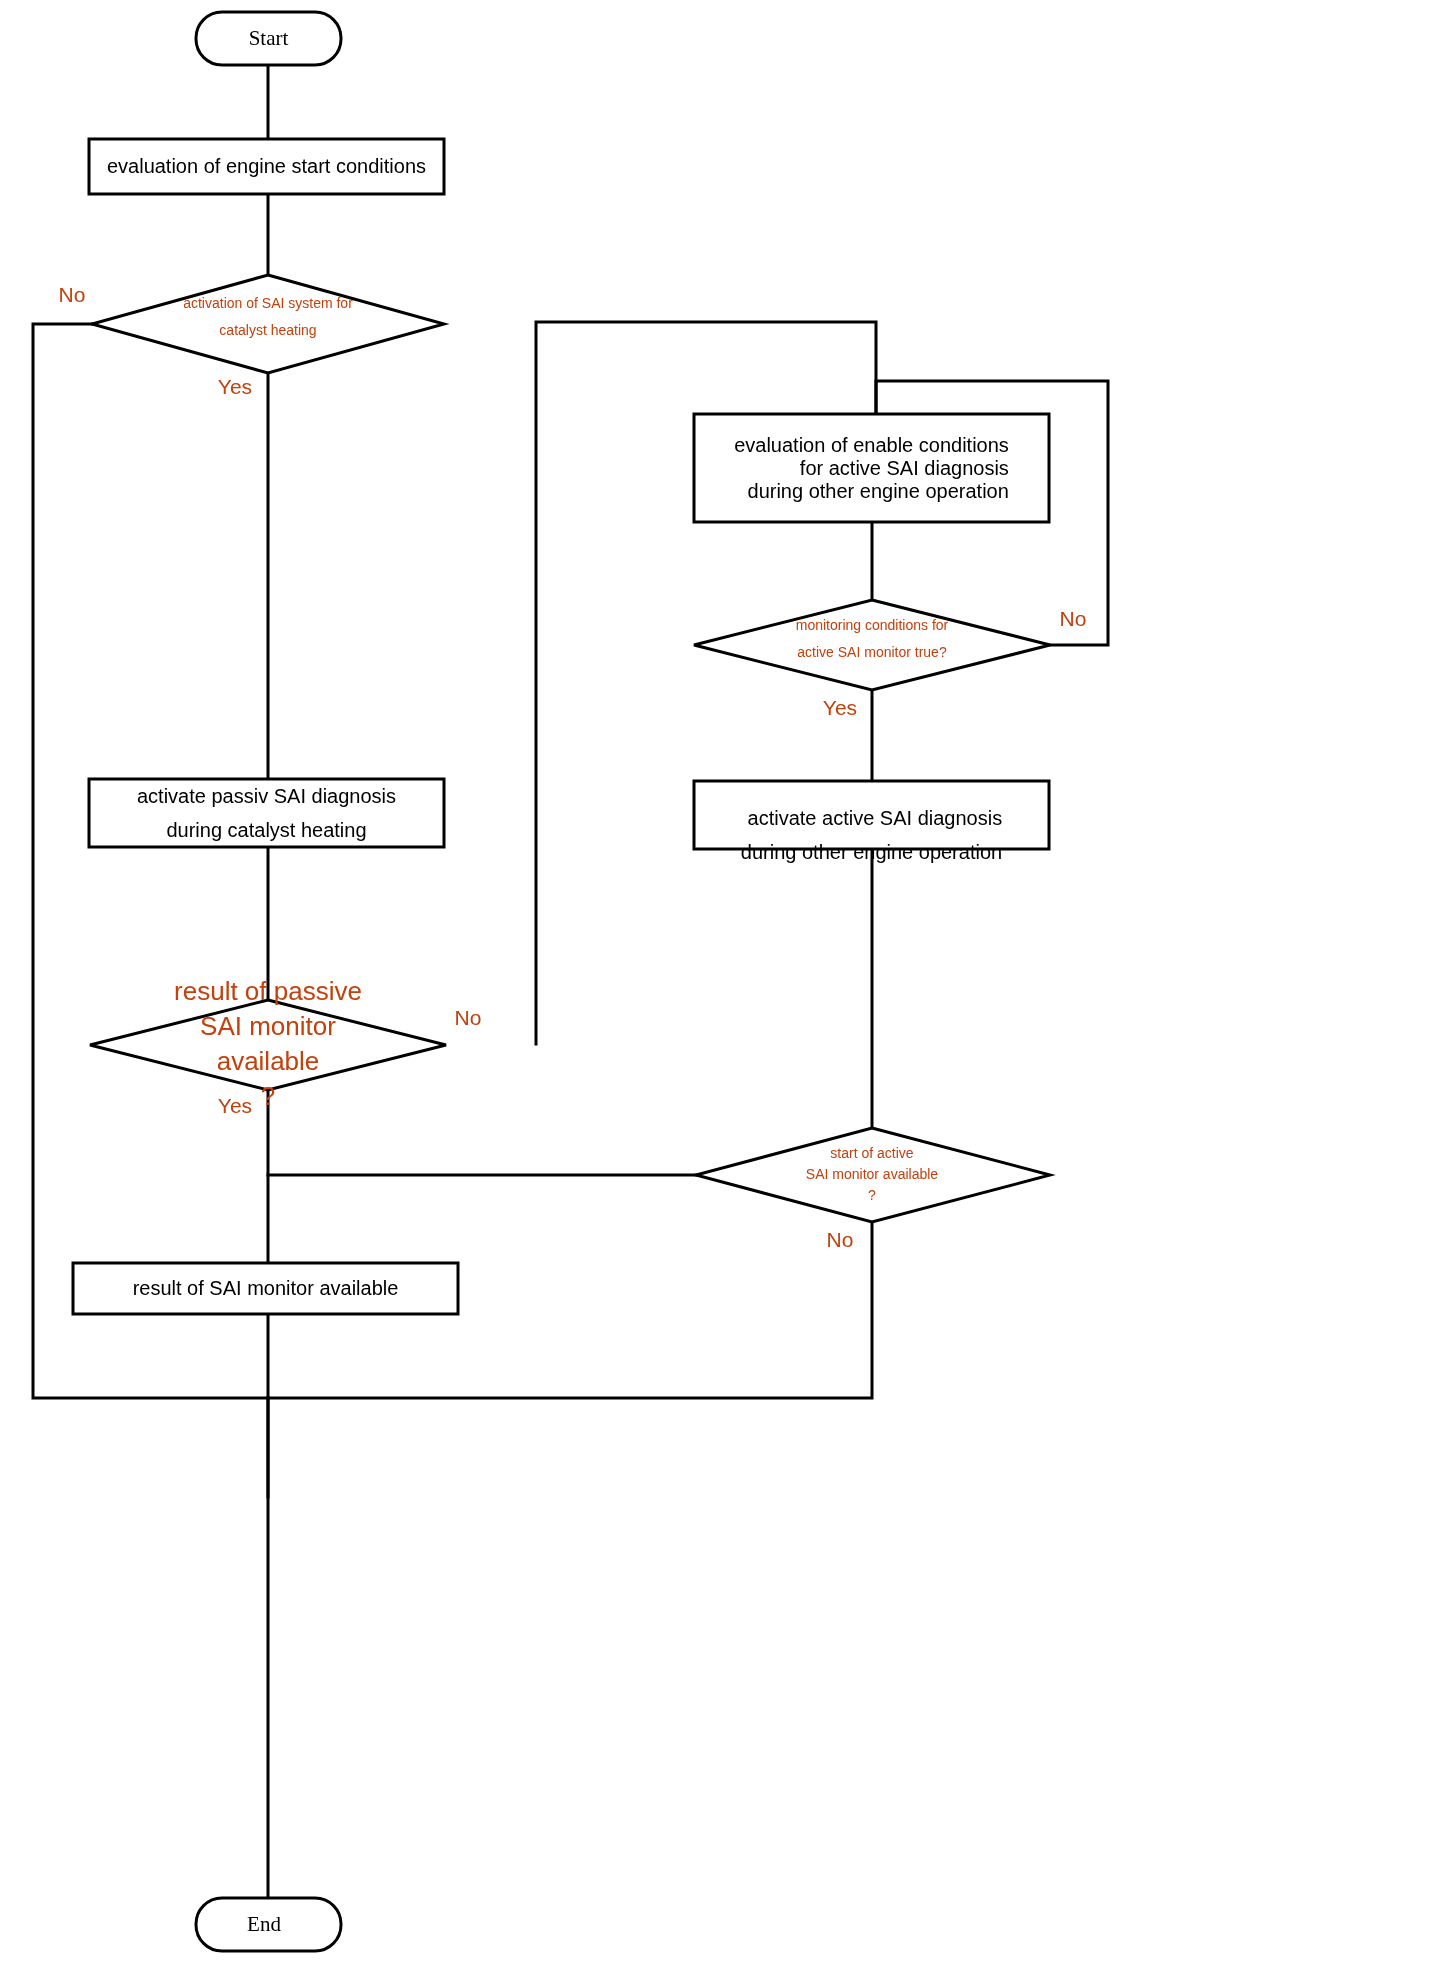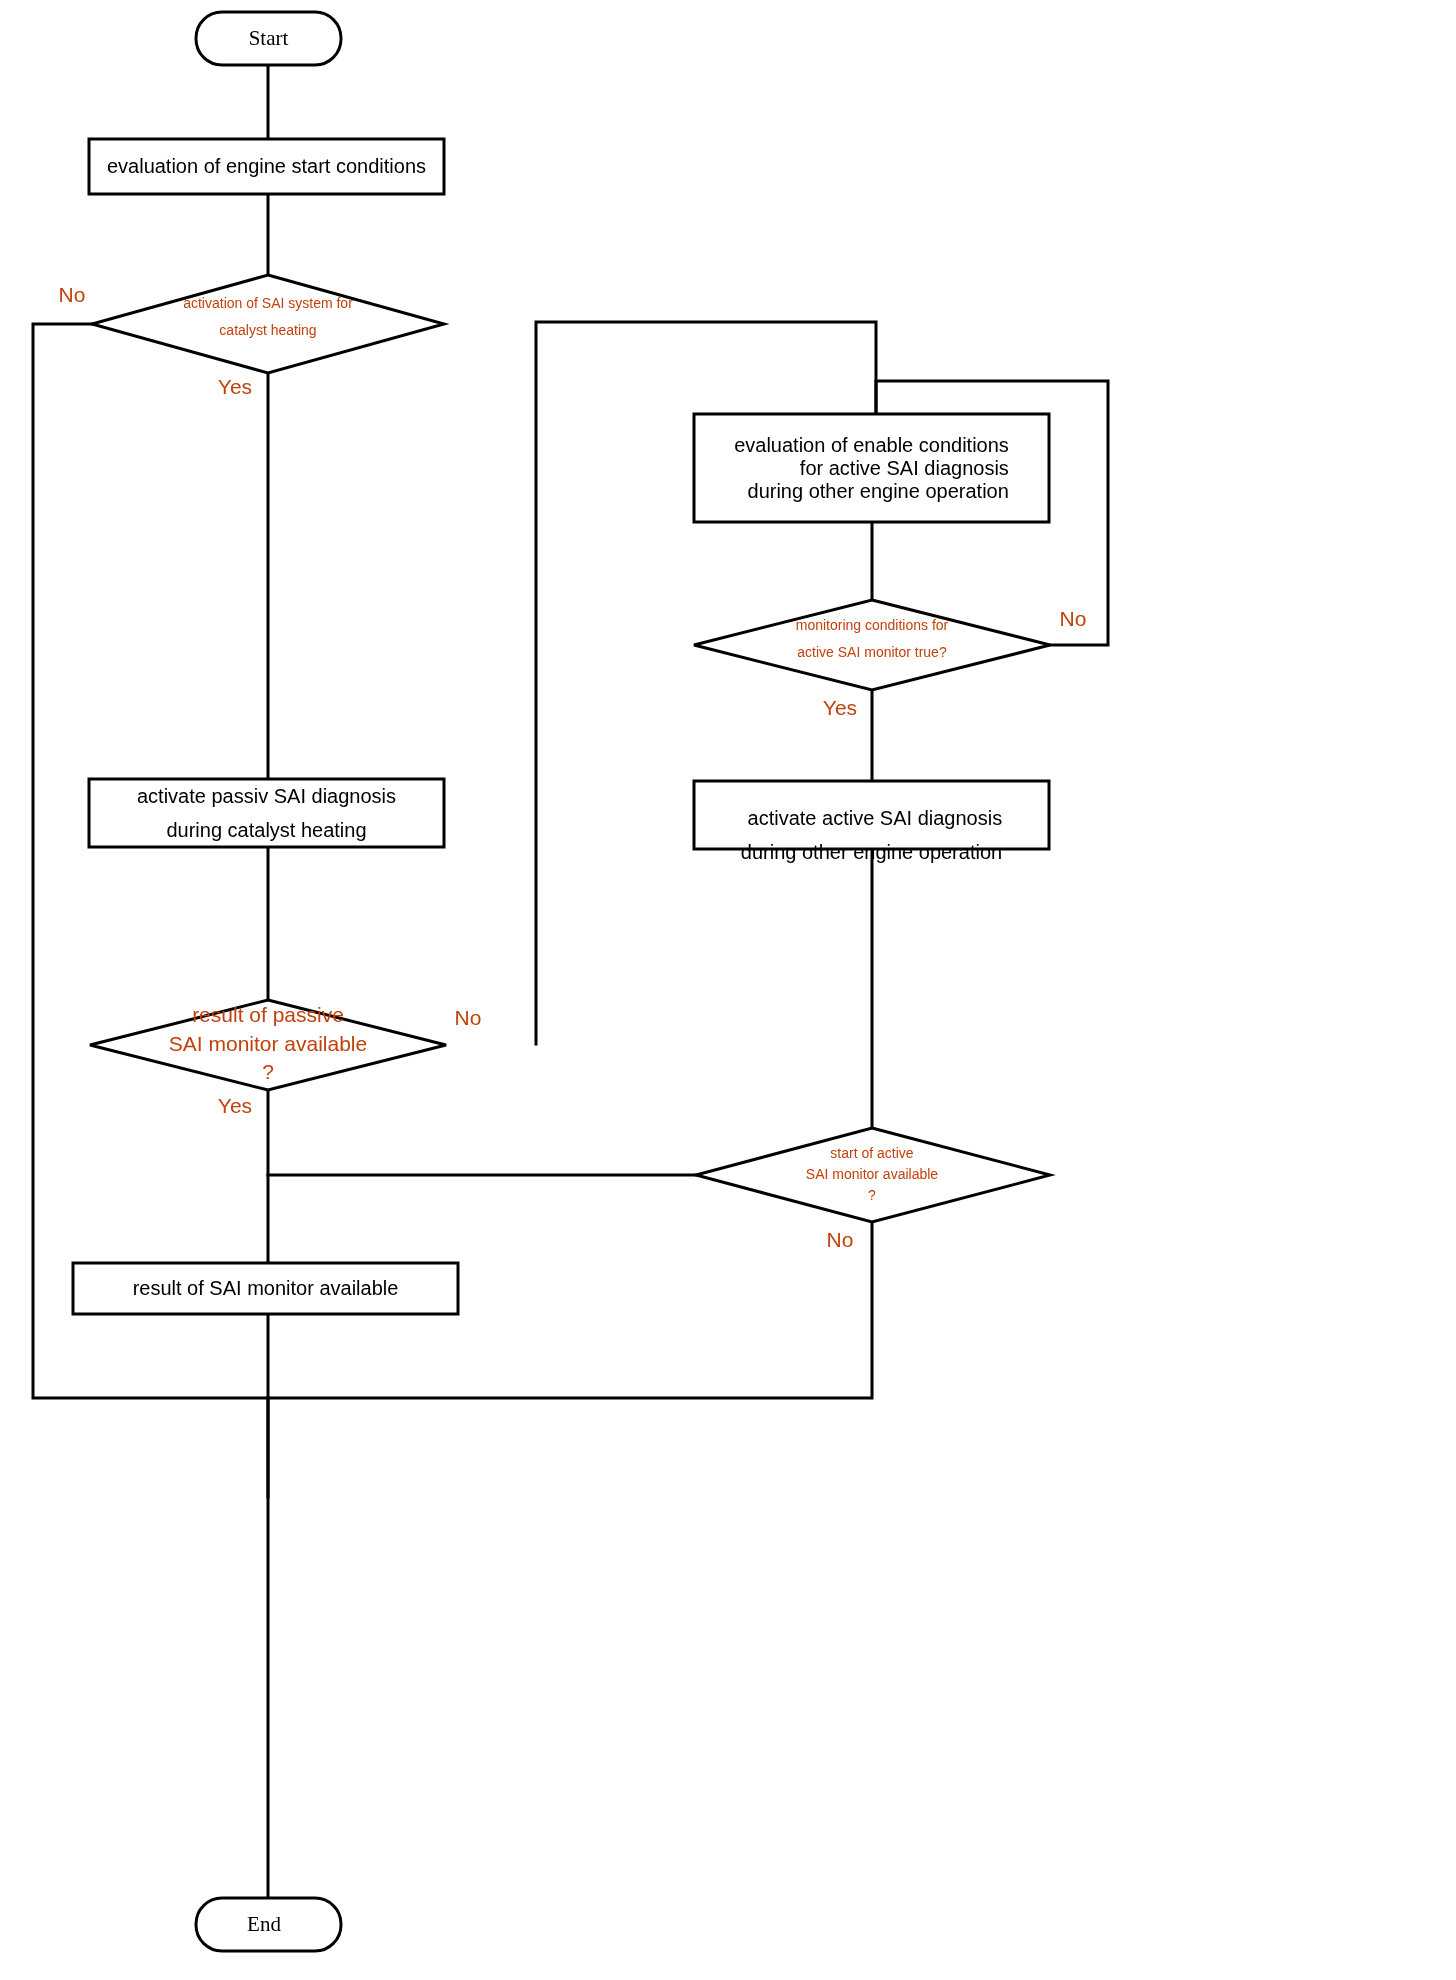--- a/index.html
+++ b/index.html
@@ -45,21 +45,21 @@
     font-size: 21px;
   }
   .box-label {
     font-size: 20px;
   }
   .diamond-label-sm {
     font-size: 14px;
     line-height: 1.9;
   }
   .diamond-label-md {
-    font-size: 21px;
+    font-size: 26px;
     line-height: 1.35;
   }
   .edge-label {
     font-size: 21px;
     line-height: 1.1;
   }
   .centerer {
     position: absolute;
     display: flex;
     align-items: center;

